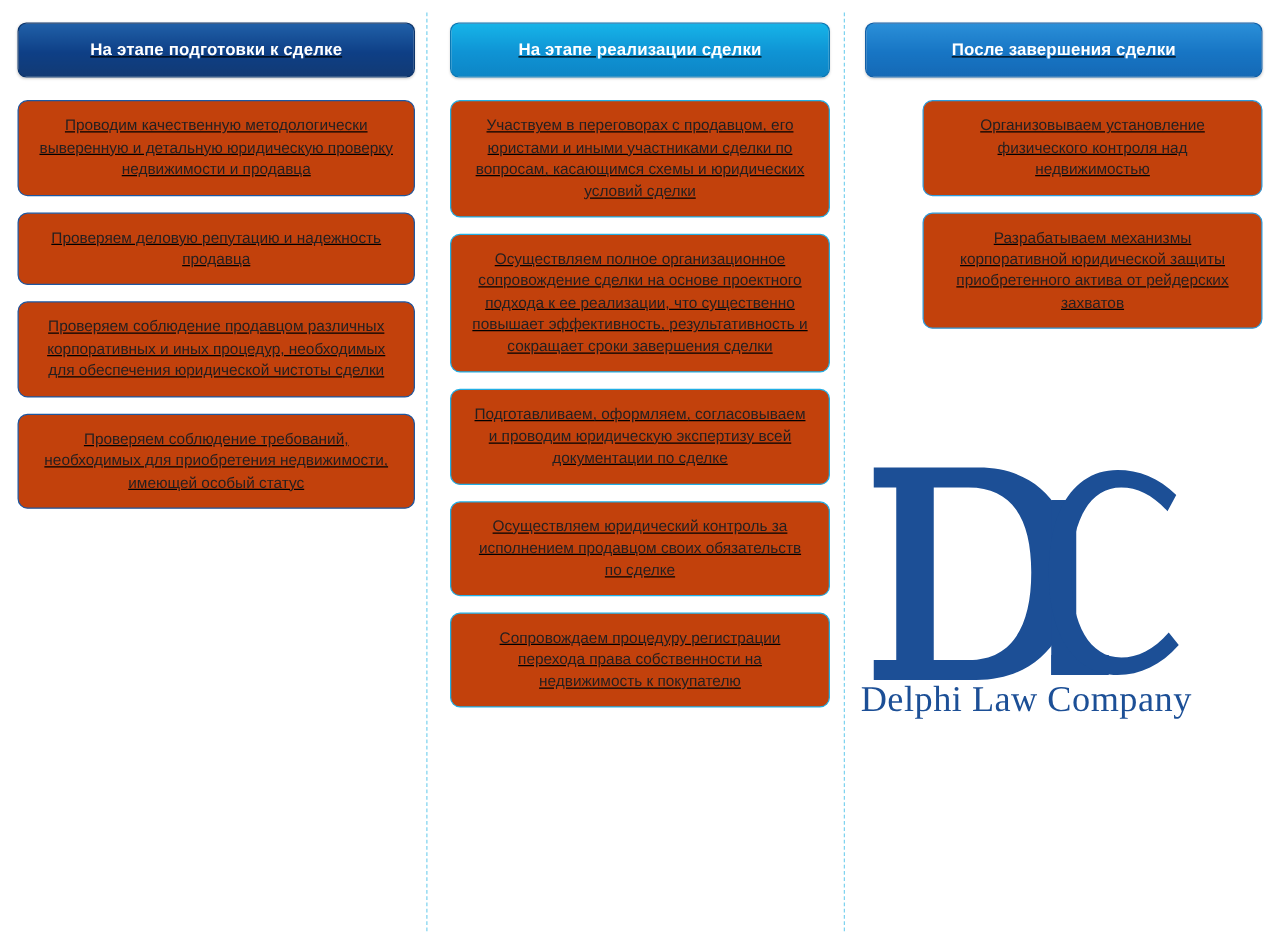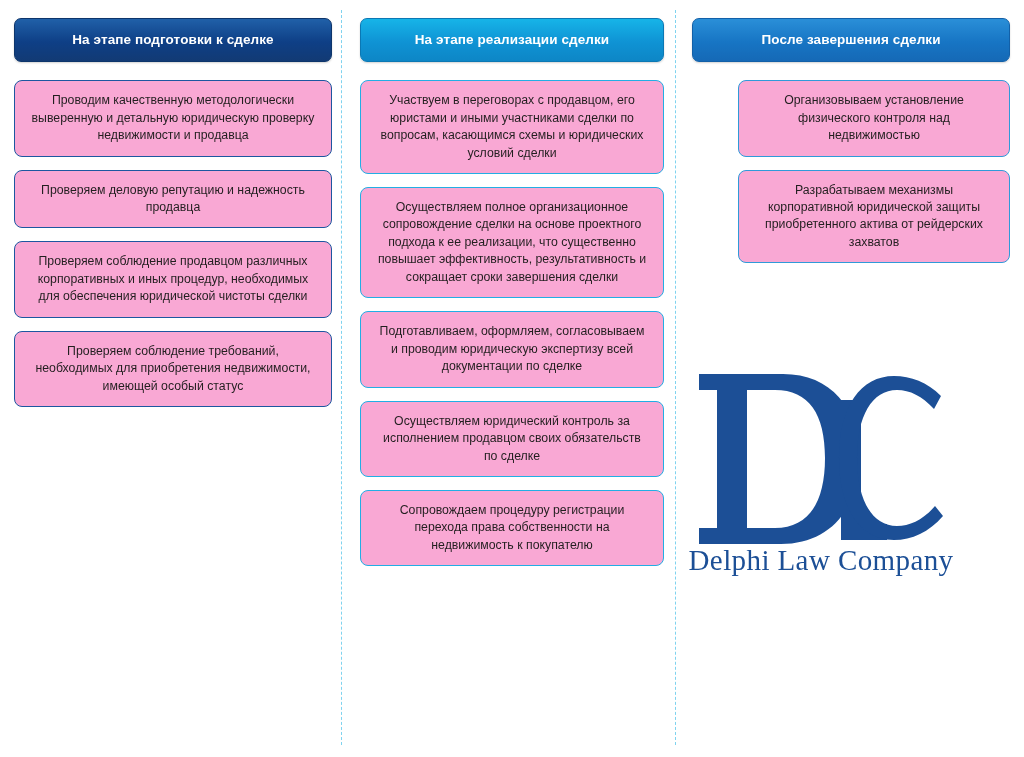--- a/index.html
+++ b/index.html
@@ -21,20 +21,21 @@
     display: flex;
     flex-direction: row;
     align-items: flex-start;
     padding: 18px 14px 0 14px;
     height: 757px;
   }
   .column {
     position: relative;
     display: flex;
     flex-direction: column;
+    text-decoration: underline;
   }
   .col-1 { width: 334px; padding-right: 14px; }
   .col-2 { width: 334px; padding: 0 14px; }
   .col-3 { width: 334px; padding-left: 14px; }
 
   
   .divider {
     position: absolute;
     top: 10px;
     width: 0;
@@ -67,21 +68,21 @@
     border: 1px solid #0b78b4;
   }
   .h3 {
     background: linear-gradient(to bottom, #2a8fd8 0%, #1775c4 55%, #1569b6 100%);
     border: 1px solid #1260a8;
   }
 
   
   .card {
     border-radius: 8px;
-    background: #f9a8d4;
+    background: #c2410c;
     text-align: center;
     font-size: 12.3px;
     line-height: 1.42;
     color: #231f20;
     padding: 11px 14px;
     margin-bottom: 13px;
   }
   .card.c1 { border: 1.5px solid #1d57a0; }
   .card.c2 { border: 1.5px solid #22aee4; }
   .card.c3 { border: 1.5px solid #2f9ad9; margin-left: 46px; }

